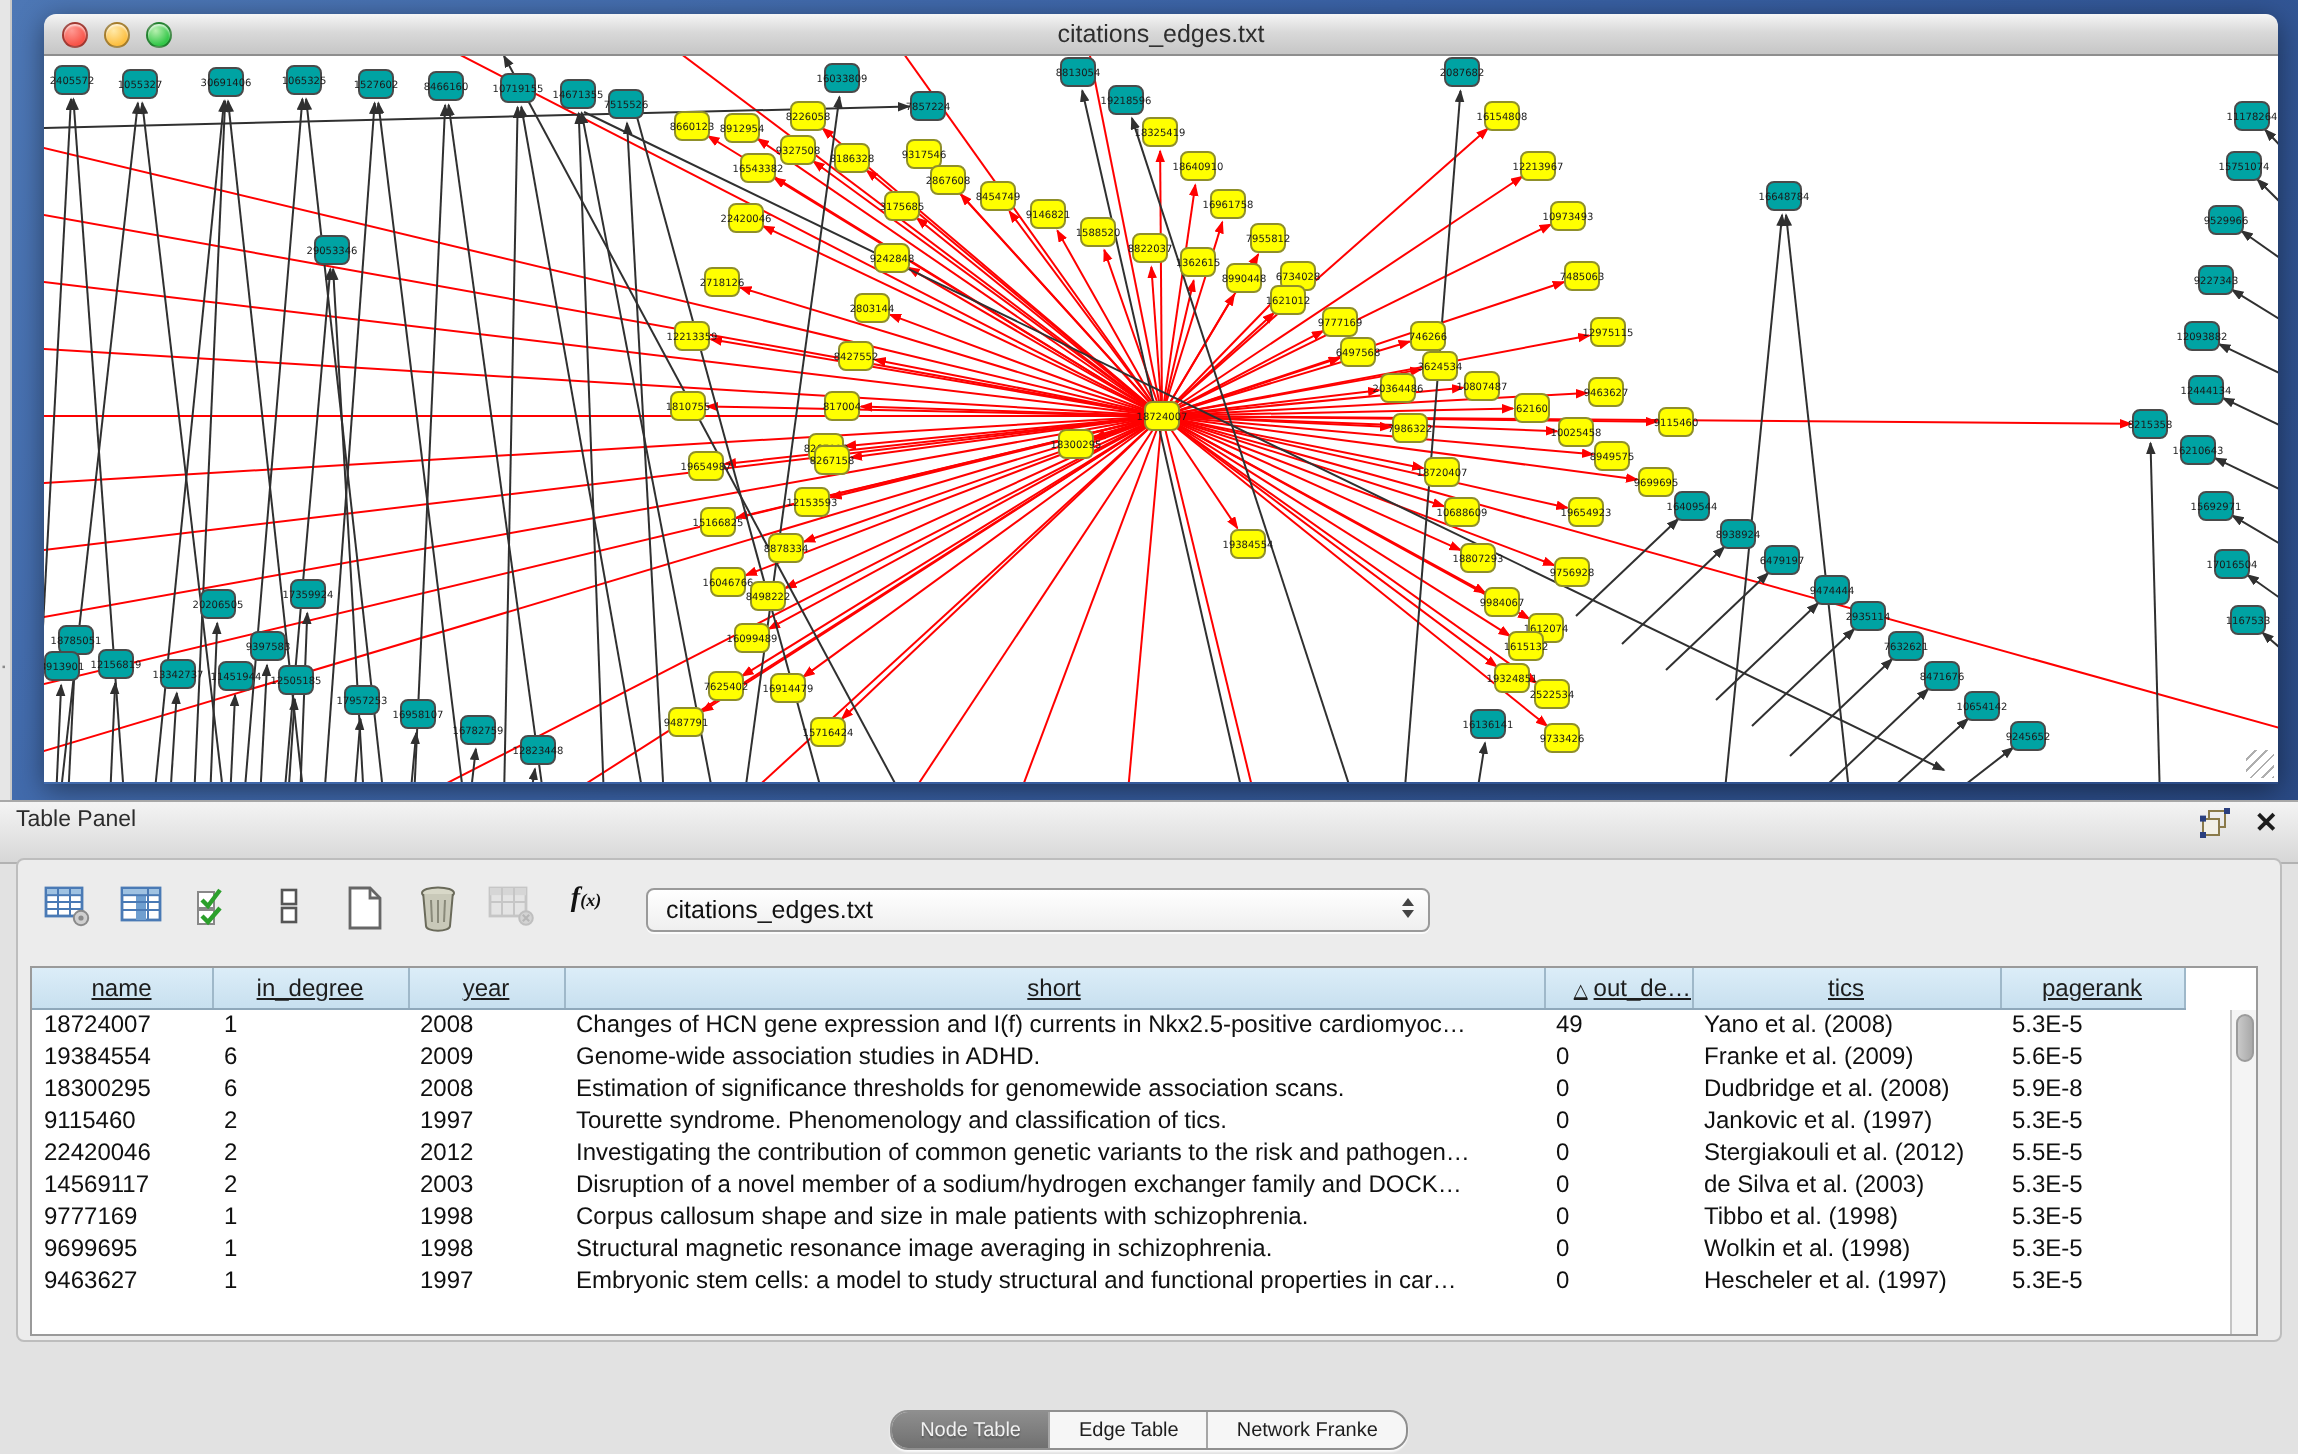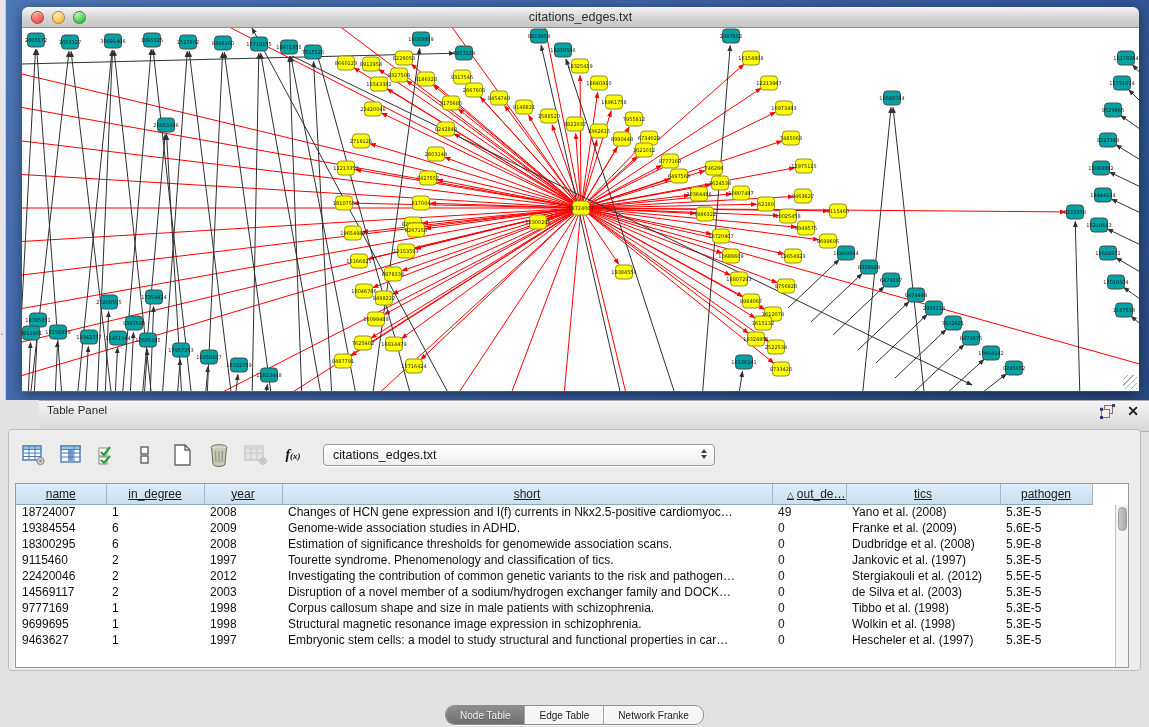--- a/index.html
+++ b/index.html
@@ -26,29 +26,29 @@
   .wtitle { position:absolute; left:0; right:0; top:3px; text-align:center;
     font-size:12.5px; color:#2e2e2e; }
   .canvas { position:relative; width:100%; height:363px; background:#ffffff; overflow:hidden; }
   .canvas svg { position:absolute; left:0; top:0; }
   .grip { position:absolute; right:2px; bottom:2px; width:14px; height:14px;
     background:repeating-linear-gradient(135deg, transparent 0 3px, #9a9a9a 3px 4px); opacity:.8; }
 
   
   .bottom { position:absolute; left:0; top:400px; width:1149px; height:327px; background:#e2e2e2; }
   .phead { position:relative; height:32px; background:linear-gradient(#f4f4f4,#d7d7d7);
-    border-top:1px solid #a8a8a8; border-bottom:1px solid #b2b2b2;margin-left:39px; }
+    border-top:1px solid #a8a8a8; border-bottom:1px solid #b2b2b2; }
   .phead .ptitle { position:absolute; left:8px; top:3px; font-size:11.5px; color:#2c2c2c; }
   .phead .hicons { position:absolute; right:10px; top:2px; display:flex; gap:12px; align-items:center; }
   .xicon { font-size:14px; font-weight:bold; color:#1c1c1c; line-height:16px; cursor:default; }
 
   .pbody { position:absolute; left:8px; top:29px; width:1133px; height:242px;
     background:#ececec; border:1px solid #bdbdbd; border-radius:4px; }
   .toolbar { position:absolute; left:12px; top:6px; height:38px; display:flex; align-items:center; gap:11px; }
-  .tbtn { width:26px; height:26px; display:flex; align-items:center; justify-content:center; }
+  .tbtn { width:26px; height:26px; display:flex; align-items:flex-start; justify-content:center; }
   .fx { font-family:"Liberation Serif", serif; font-style:italic; font-weight:bold; font-size:14px; color:#111; }
   .fx small { font-size:9px; font-weight:bold; }
   .combo { position:relative; margin-left:6px; width:392px; height:22px; background:linear-gradient(#ffffff,#efefef);
     border:1px solid #9a9a9a; border-radius:4px; font-size:12.5px; color:#111; line-height:20px; padding-left:9px;
     box-shadow:0 1px 0 rgba(255,255,255,.8); }
   .combo .arrows { position:absolute; right:7px; top:4px; display:flex; flex-direction:column; gap:2px; }
   .combo .tri-up { width:0; height:0; border-left:3.5px solid transparent; border-right:3.5px solid transparent; border-bottom:4.5px solid #444; }
   .combo .tri-dn { width:0; height:0; border-left:3.5px solid transparent; border-right:3.5px solid transparent; border-top:4.5px solid #444; }
 
   .tablewrap { position:absolute; left:6px; top:53px; width:1114px; height:185px;
@@ -870,21 +870,21 @@
               <col style="width:92px">
           </colgroup>
           <thead>
               <tr id="thead-row">
                 <th>name</th>
                 <th>in_degree</th>
                 <th>year</th>
                 <th>short</th>
                 <th class="sorted"><span class="sorttri">△</span>out_de…</th>
                 <th>tics</th>
-                <th>pathogen</th>
+                <th>pagerank</th>
               </tr>
             </thead>
           <tbody id="tbody">
               <tr>
                 <td>18724007</td>
                 <td>1</td>
                 <td>2008</td>
                 <td>Changes of HCN gene expression and I(f) currents in Nkx2.5-positive cardiomyoc…</td>
                 <td>49</td>
                 <td>Yano et al. (2008)</td>
@@ -941,21 +941,21 @@
                 <td>1998</td>
                 <td>Corpus callosum shape and size in male patients with schizophrenia.</td>
                 <td>0</td>
                 <td>Tibbo et al. (1998)</td>
                 <td>5.3E-5</td>
               </tr>
               <tr>
                 <td>9699695</td>
                 <td>1</td>
                 <td>1998</td>
-                <td>Structural magnetic resonance image expression in schizophrenia.</td>
+                <td>Structural magnetic resonance image averaging in schizophrenia.</td>
                 <td>0</td>
                 <td>Wolkin et al. (1998)</td>
                 <td>5.3E-5</td>
               </tr>
               <tr>
                 <td>9463627</td>
                 <td>1</td>
                 <td>1997</td>
                 <td>Embryonic stem cells: a model to study structural and functional properties in car…</td>
                 <td>0</td>

